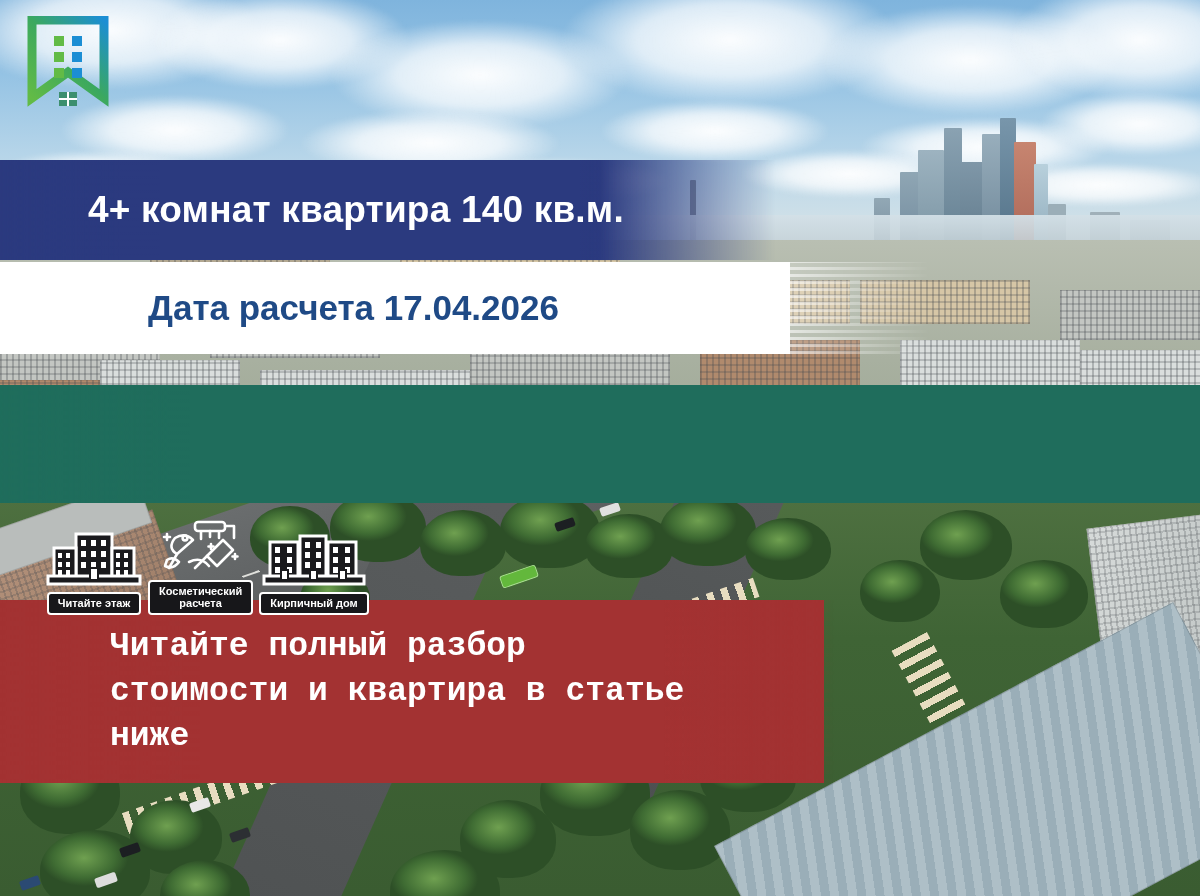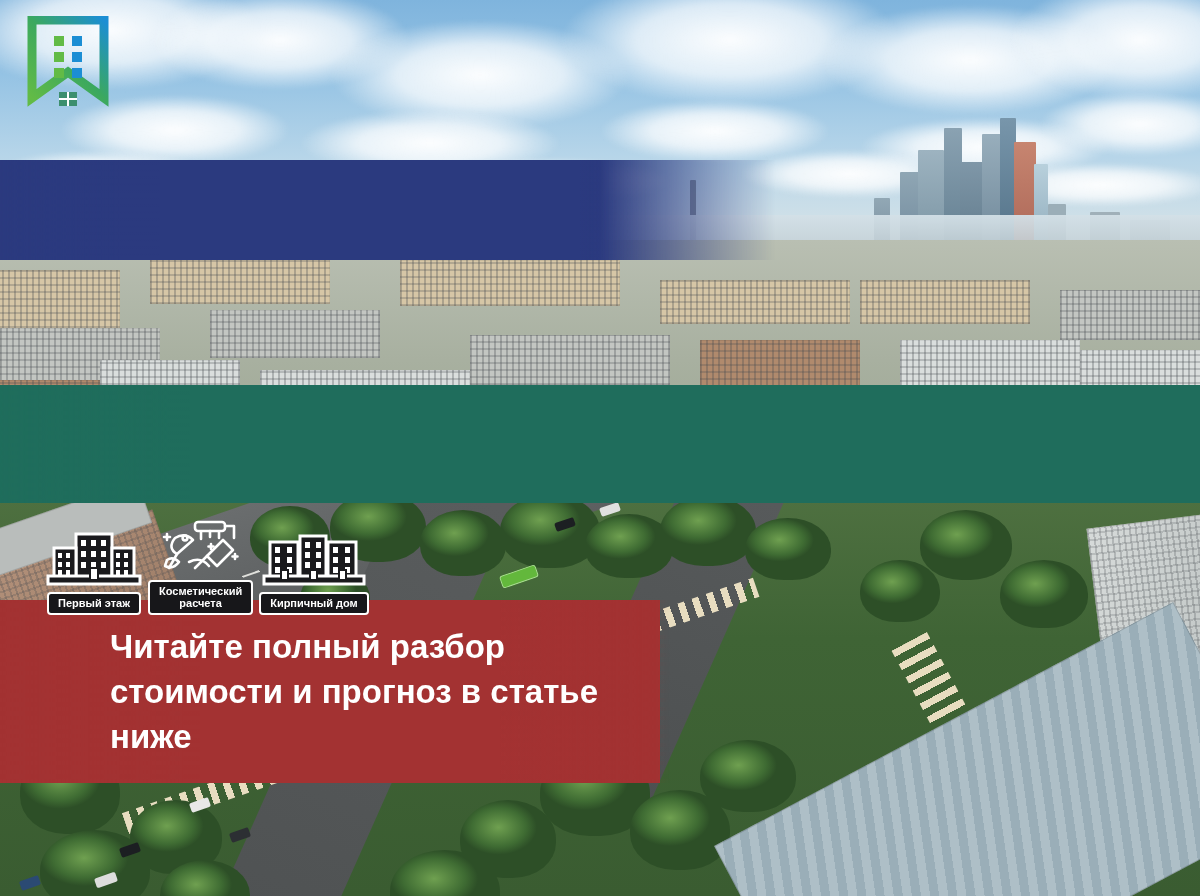--- a/index.html
+++ b/index.html
@@ -186,22 +186,23 @@
     -webkit-mask-image: linear-gradient(90deg, rgba(0,0,0,0.1) 0, rgba(0,0,0,1) 170px);
     mask-image: linear-gradient(90deg, rgba(0,0,0,0.1) 0, rgba(0,0,0,1) 170px);
   }
   #green-lines {
     position: absolute; left: 148px; top: 50%; transform: translateY(-50%);
     z-index: 3; color: #ffffff; font-size: 33px; font-weight: 700; line-height: 1.35;
   }
 
   
   #banner-red {
-    left: 0; top: 600px; width: 660px; height: 183px;
+    left: 0; top: 600px; width: 824px; height: 183px;
     background: #a33232;
+    font-family: Liberation Mono, monospace;
   }
   #banner-red .fray {
     position: absolute; top: 0; left: 0; width: 200px; height: 100%;
     background: repeating-linear-gradient(0deg, #a33232 0 4px, rgba(163,50,50,0.12) 4px 9px);
     -webkit-mask-image: linear-gradient(90deg, rgba(0,0,0,0.05) 0, rgba(0,0,0,1) 185px);
     mask-image: linear-gradient(90deg, rgba(0,0,0,0.05) 0, rgba(0,0,0,1) 185px);
   }
   #banner-red .smear {
     position: absolute; top: 0; right: -10px; width: 170px; height: 100%;
     background: repeating-linear-gradient(0deg, rgba(163,50,50,0.95) 0 4px, rgba(163,50,50,0.25) 4px 9px);
@@ -440,22 +441,29 @@
         <rect x="33" y="82" width="18" height="2" fill="#ffffff"></rect>
       </g>
     </svg>
     <div id="logo-words">
     </div>
   </div>
 
   <div class="banner" id="banner-blue">
     <div class="fray"></div>
     <div class="smear"></div>
-  </div>
-
+    <div id="blue-text">4+ комнат квартира 140 кв.м.</div>
+  </div>
+
+  <div class="banner" id="banner-white">
+    <div class="core"></div>
+    <div class="fray"></div>
+    <div class="smear" style="right:-140px;"></div>
+    <div id="white-text">Дата расчета 17.04.2026</div>
+  </div>
 
   <div class="banner" id="banner-green">
     <div class="fray"></div>
   </div>
 
   <div id="badges">
 
     <div class="badge">
       <div class="badge-icon">
         <svg width="96" height="58" viewBox="0 0 96 58">
@@ -484,21 +492,21 @@
             <rect x="70" y="21" width="4" height="5"></rect>
               <rect x="78" y="21" width="4" height="5"></rect>
             <rect x="70" y="30" width="4" height="5"></rect>
               <rect x="78" y="30" width="4" height="5"></rect>
             <rect x="70" y="38" width="4" height="5"></rect>
               <rect x="78" y="38" width="4" height="5"></rect>
           </g>
           <rect x="44" y="36" width="8" height="12" fill="#ffffff" stroke="#1a1a1d" stroke-width="2"></rect>
         </svg>
       </div>
-      <div class="badge-label">Первый этаж</div>
+      <div class="badge-label">Читайте этаж</div>
     </div>
 
     <div class="badge">
       <div class="badge-icon">
         <svg width="100" height="58" viewBox="0 0 100 58">
           <g stroke="#ffffff" stroke-width="2.6" fill="none" stroke-linecap="round" stroke-linejoin="round">
             <rect x="44" y="2" width="30" height="9" rx="3"></rect>
             <path d="M59 11 v6 M50 12 v7 M68 12 v6"></path>
             <path d="M74 6 h9 v12"></path>
             <path d="M24 18 q10 -6 18 2 l-16 14 q-10 -6 -2 -16 Z"></path>
@@ -554,18 +562,18 @@
       </div>
       <div class="badge-label">Кирпичный дом</div>
     </div>
   </div>
 
   <div class="banner" id="banner-red">
     <div class="fray"></div>
     <div class="smear"></div>
     <div id="red-lines">
       <div>Читайте полный разбор</div>
-      <div>стоимости и прогноз в статье</div>
+      <div>стоимости и квартира в статье</div>
       <div>ниже</div>
     </div>
   </div>
 
 </div>
 
 </body></html>

